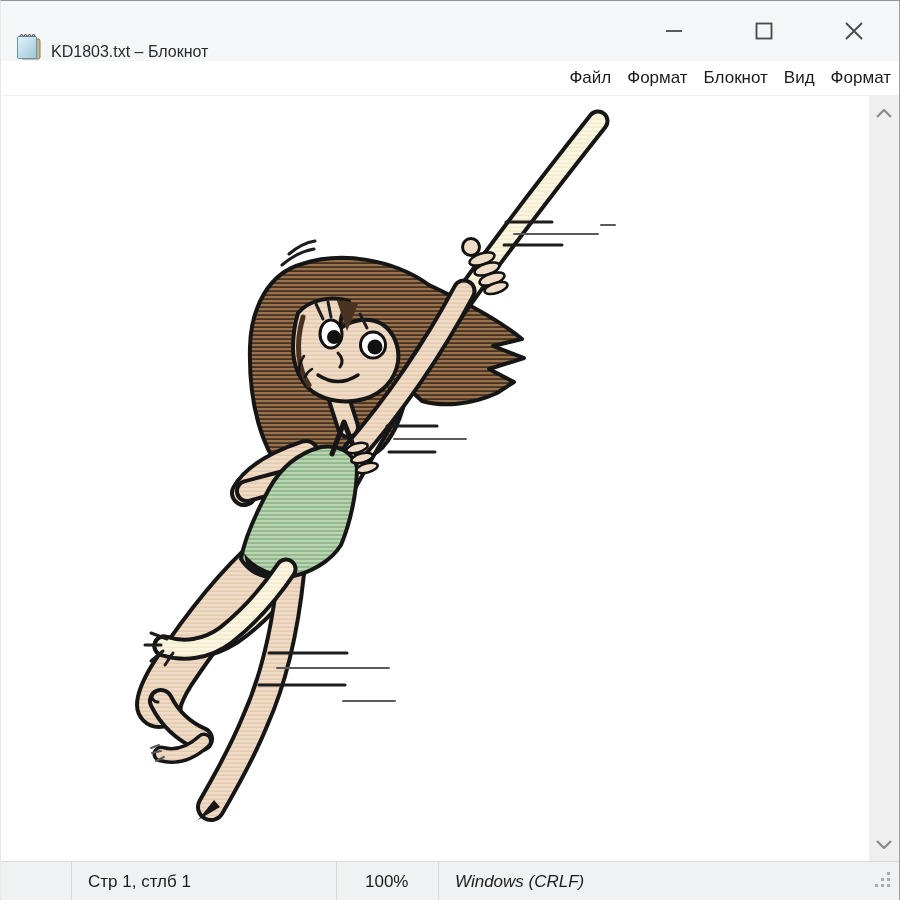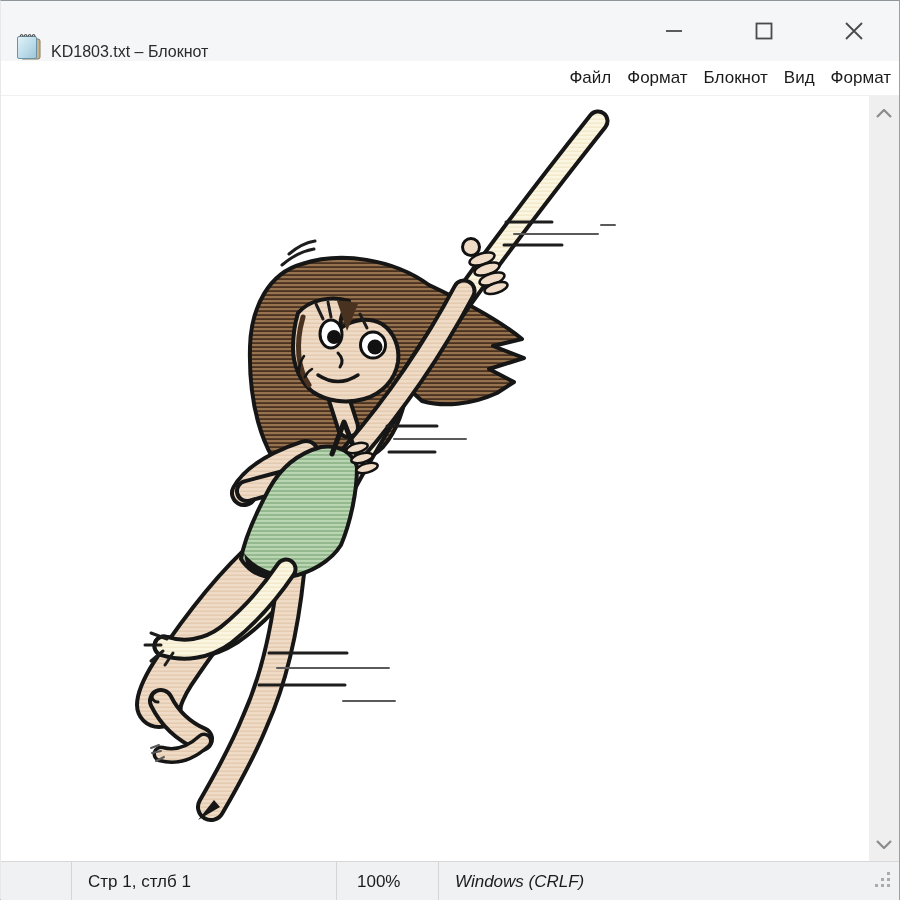--- a/index.html
+++ b/index.html
@@ -45,21 +45,21 @@
   .vscroll .sbtn.down{bottom:2px;}
   
   .statusbar{
     position:absolute;left:0;top:860px;width:100%;height:40px;background:#f0f1f2;
     border-top:1px solid #d8d8d8;box-sizing:border-box;font-size:17px;color:#1b1b1b;
   }
   .status-cell{position:absolute;top:0;height:100%;display:flex;align-items:center;box-sizing:border-box;border-left:1px solid #d6d6d6;padding-left:16px;}
   .status-cell.first{border-left:none;}
   .cell-empty{left:0;width:70px;padding-left:0;}
   .cell-pos{left:70px;width:265px;}
-  .cell-zoom{left:335px;width:102px;padding-left:20px;}
+  .cell-zoom{left:335px;width:102px;padding-left:28px;}
   .cell-eol{left:437px;width:226px;font-style:italic;}
   .cell-enc{left:663px;width:237px;padding-left:20px;}
   .resize-grip{position:absolute;right:6px;bottom:6px;}
   
   .mline{stroke:#1d1d1d;stroke-width:3;fill:none;}
   .mline2{stroke:#5a5a5a;stroke-width:2;fill:none;}
   .ol{stroke:#161616;fill:none;}
 </style>
 </head>
 <body>

